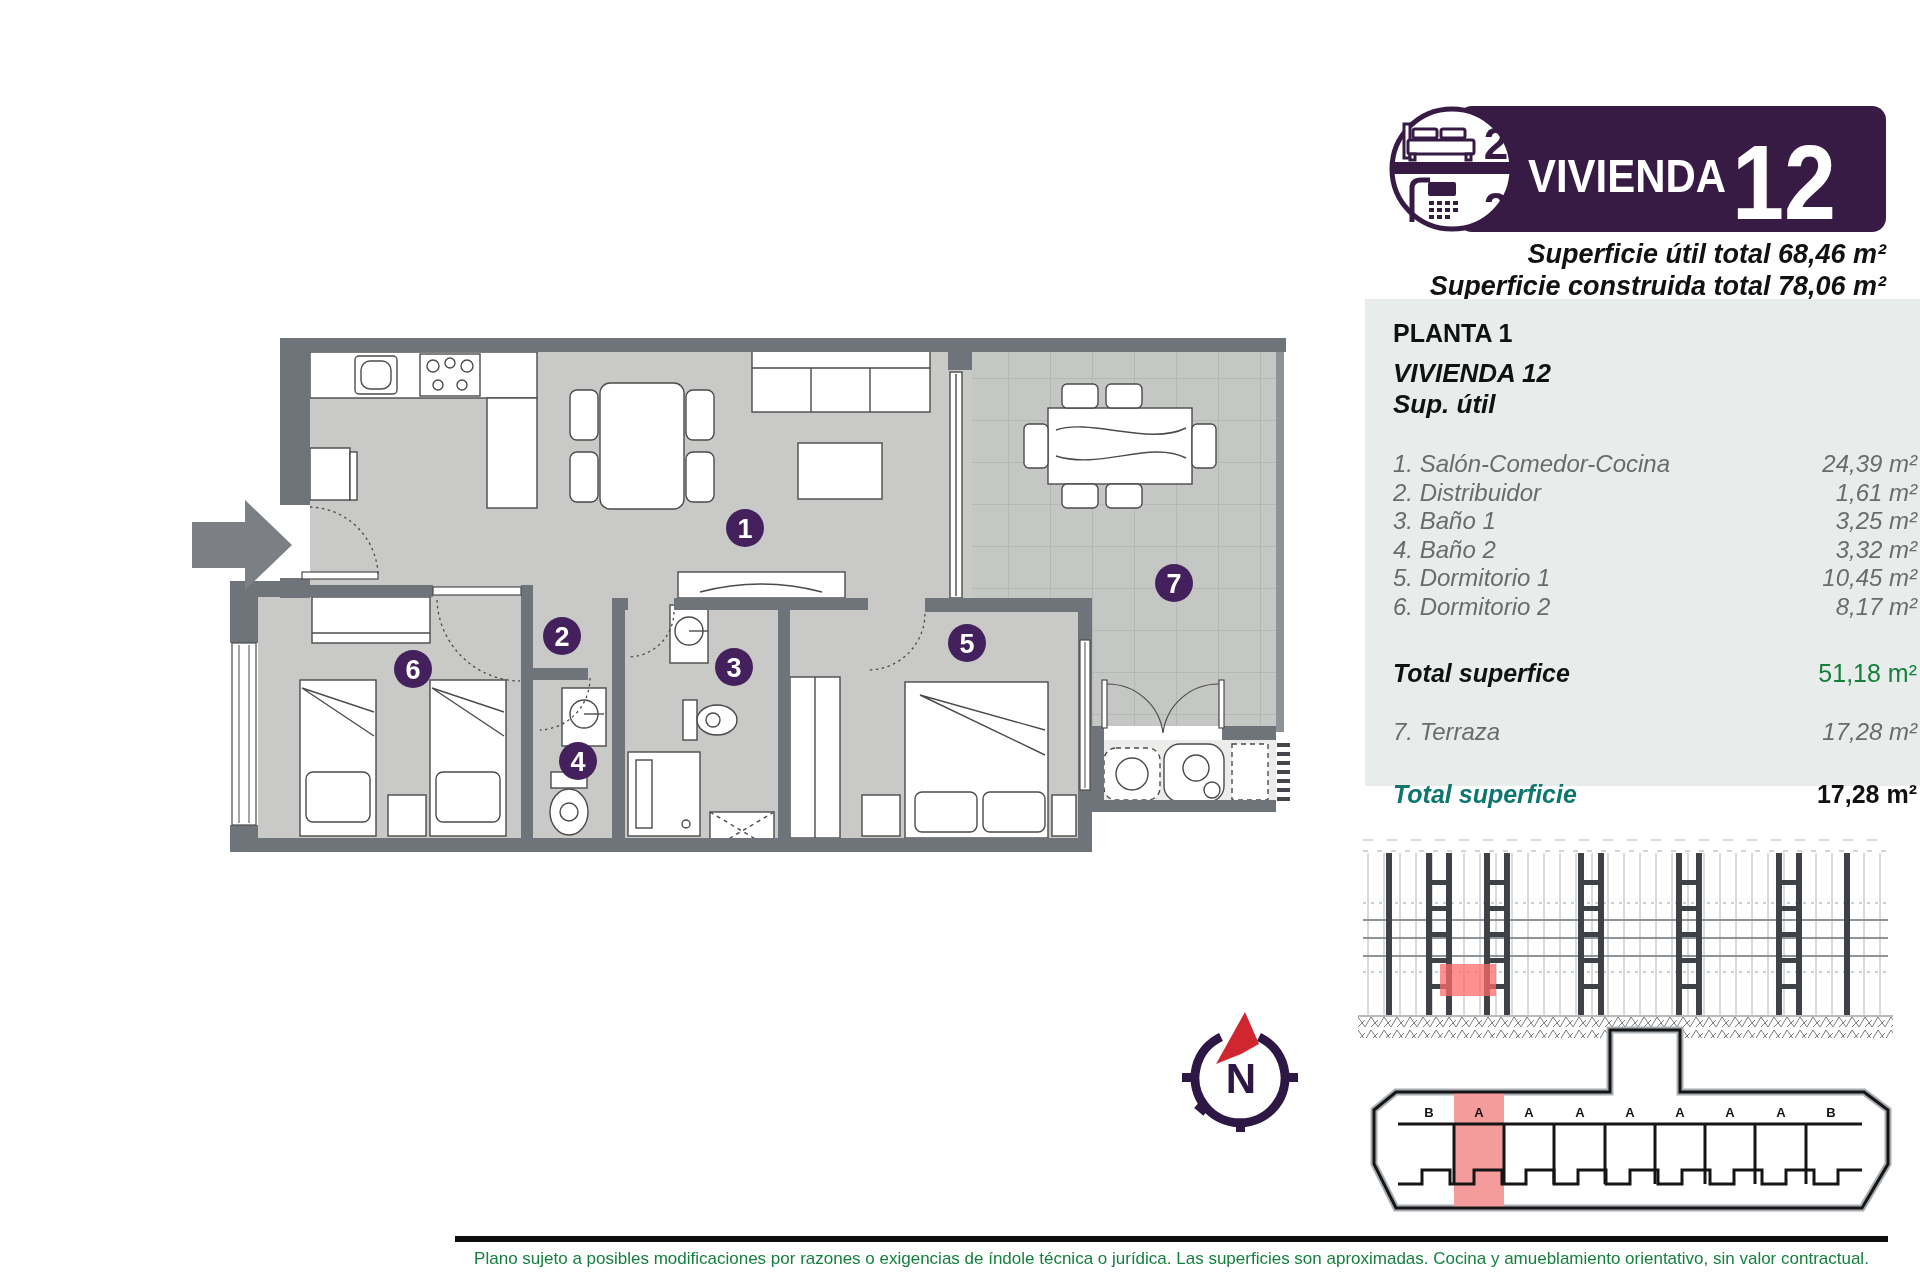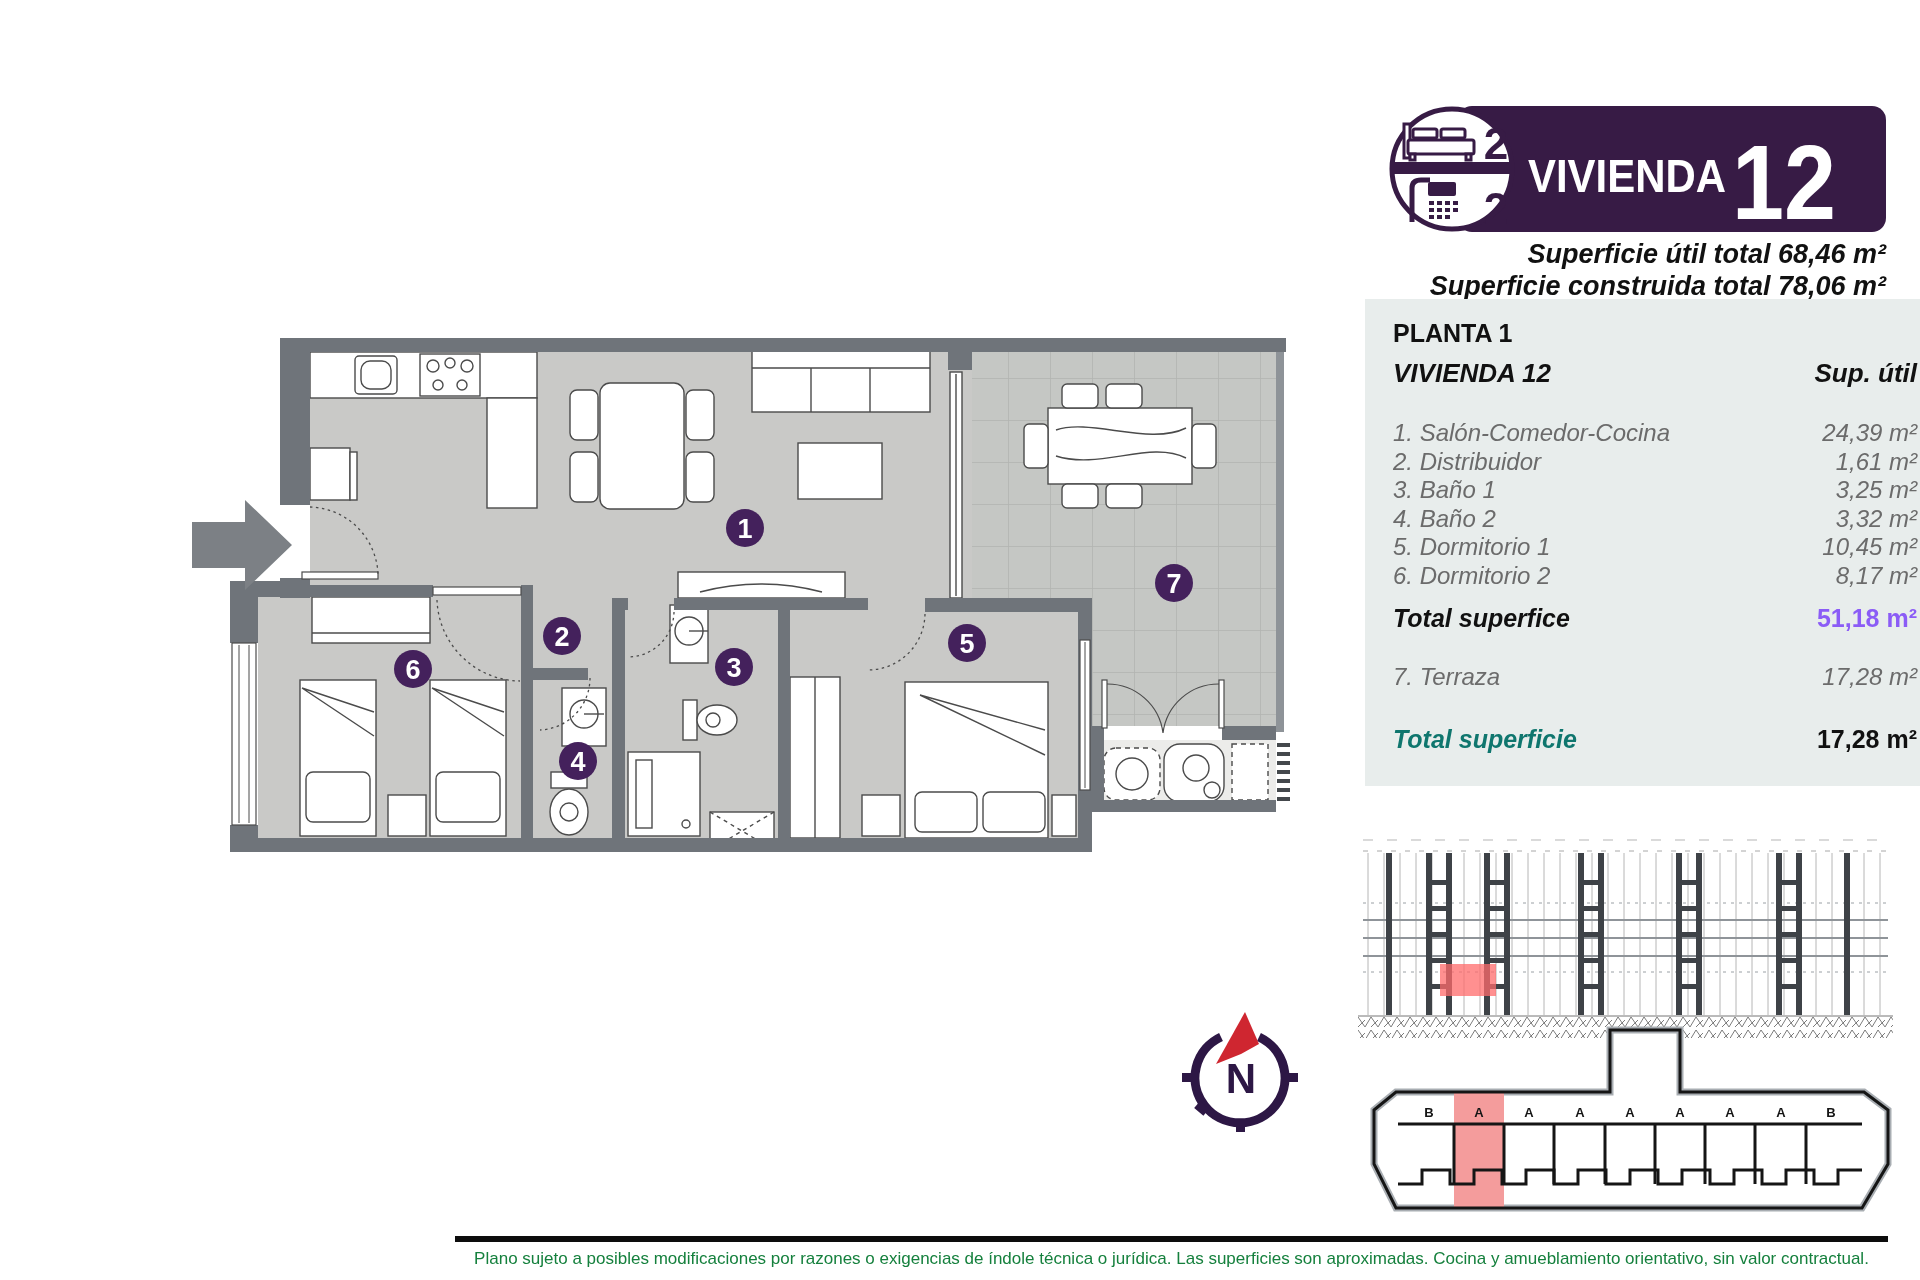--- a/index.html
+++ b/index.html
@@ -6,26 +6,26 @@
   body{font-family:"Liberation Sans", sans-serif;}
   #stage{position:relative;width:1920px;height:1280px;background:#fff;overflow:hidden;}
   .abs{position:absolute;}
   
   #banner-svg{left:1385px;top:92px;width:515px;height:150px;}
   #surface-block{right:34px;top:238px;text-align:right;font-weight:bold;font-size:27px;line-height:32px;color:#111;font-style:italic;}
   
   #panel{left:1365px;top:299px;width:588px;height:487px;background:#e8edec;box-sizing:border-box;padding:16px 36px 0 28px;color:#111;}
   .prow{display:flex;justify-content:space-between;align-items:baseline;}
   .panel-title{font-size:25px;font-weight:bold;margin-top:4px;}
-  .panel-head{margin-top:10px;font-size:26px;font-weight:bold;font-style:italic;}
+  .panel-head{margin-top:10px;font-size:26px;font-weight:bold;font-style:italic;flex-direction:column;}
   .rooms{margin-top:30px;}
   .rooms .prow{font-size:24px;font-style:italic;color:#6b6b6b;line-height:28.5px;text-align:center;}
-  .total1{margin-top:14px;font-size:25px;align-items:center;}
+  .total1{margin-top:38px;font-size:25px;align-items:center;}
   .total1 .lbl{font-weight:bold;font-style:italic;color:#111;}
-  .total1 .val{font-weight:bold;color:#8b5cf6;}
+  .total1 .val{font-weight:normal;color:#15803d;}
   .terr{margin-top:30px;font-size:24px;font-style:italic;color:#6b6b6b;}
   .total2{margin-top:34px;font-size:25px;}
   .total2 .lbl{font-weight:bold;font-style:italic;color:#0f766e;}
   .total2 .val{font-weight:bold;color:#111;}
   
   #plan-svg{left:170px;top:260px;width:1150px;height:610px;}
   #elev-svg{left:1350px;top:822px;width:548px;height:226px;}
   #site-svg{left:1350px;top:1015px;width:550px;height:205px;}
   #compass-svg{left:1172px;top:1002px;width:136px;height:140px;}
   

